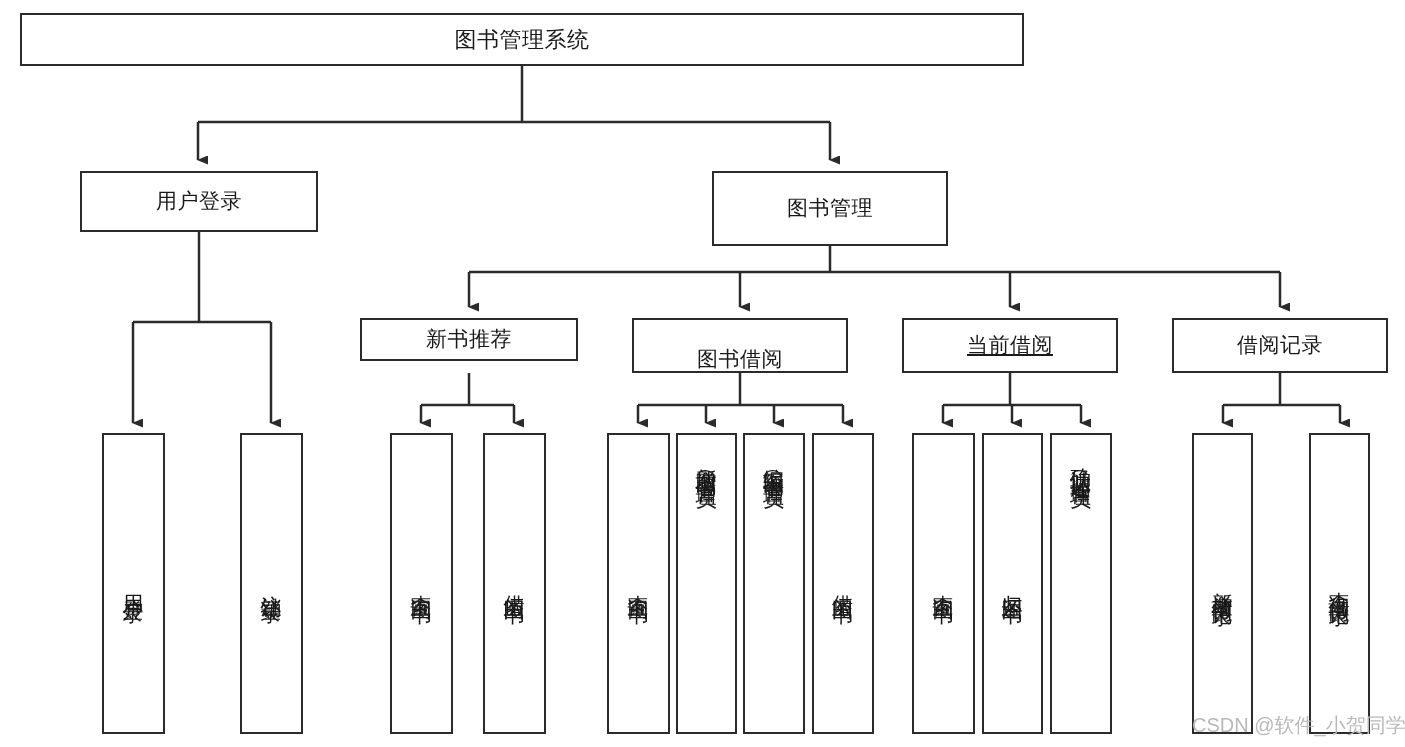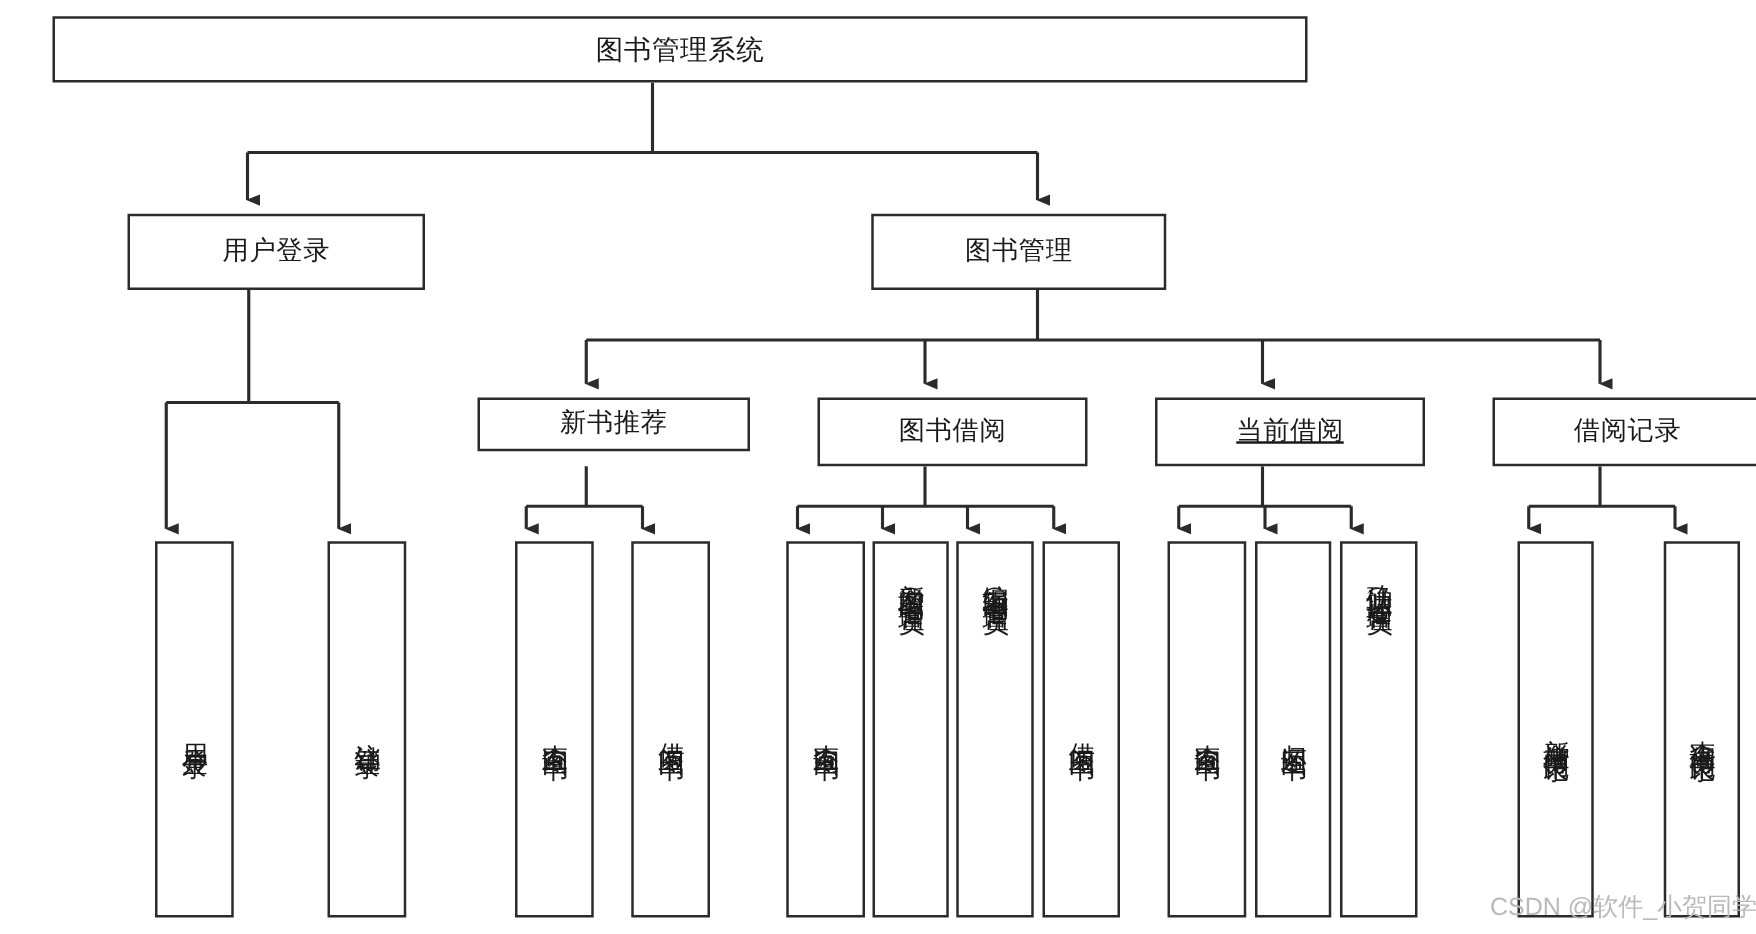--- a/index.html
+++ b/index.html
@@ -26,21 +26,20 @@
   .node {
     position: absolute;
     box-sizing: border-box;
     border: 2.5px solid #2b2b2b;
     background: #ffffff;
     display: flex;
     align-items: center;
     justify-content: center;
     color: #1a1a1a;
     z-index: 2;
-    margin-left: 22px;
   }
   .node .label {
     display: block;
     line-height: 1.15;
     white-space: nowrap;
   }
   .node.h .label {
     font-size: 21px;
     letter-spacing: 0.5px;
   }
@@ -128,28 +127,28 @@
     </g>
   </svg>
 
   <div class="node root h" style="left:20px; top:13px; width:1004px; height:53px;">
     <span class="label">图书管理系统</span>
   </div>
 
   <div class="node h" style="left:80px; top:171px; width:238px; height:61px;">
     <span class="label">用户登录</span>
   </div>
-  <div class="node h" style="left:675px; top:171px; width:236px; height:61px;">
+  <div class="node h" style="left:712px; top:171px; width:236px; height:75px;">
     <span class="label">图书管理</span>
   </div>
 
   <div class="node h" style="left:360px; top:318px; width:218px; height:43px;">
     <span class="label">新书推荐</span>
   </div>
-  <div class="node h" style="left:632px; top:318px; width:216px; height:55px;">
+  <div class="node h" style="left:632px; top:318px; width:216px; height:55px;align-items:flex-end;">
     <span class="label">图书借阅</span>
   </div>
   <div class="node h" style="left:902px; top:318px; width:216px; height:55px;text-decoration:underline;">
     <span class="label">当前借阅</span>
   </div>
   <div class="node h" style="left:1172px; top:318px; width:216px; height:55px;text-align:center;">
     <span class="label">借阅记录</span>
   </div>
 
   <div class="node vert mid" style="left:102px; top:433px; width:63px; height:301px;">

